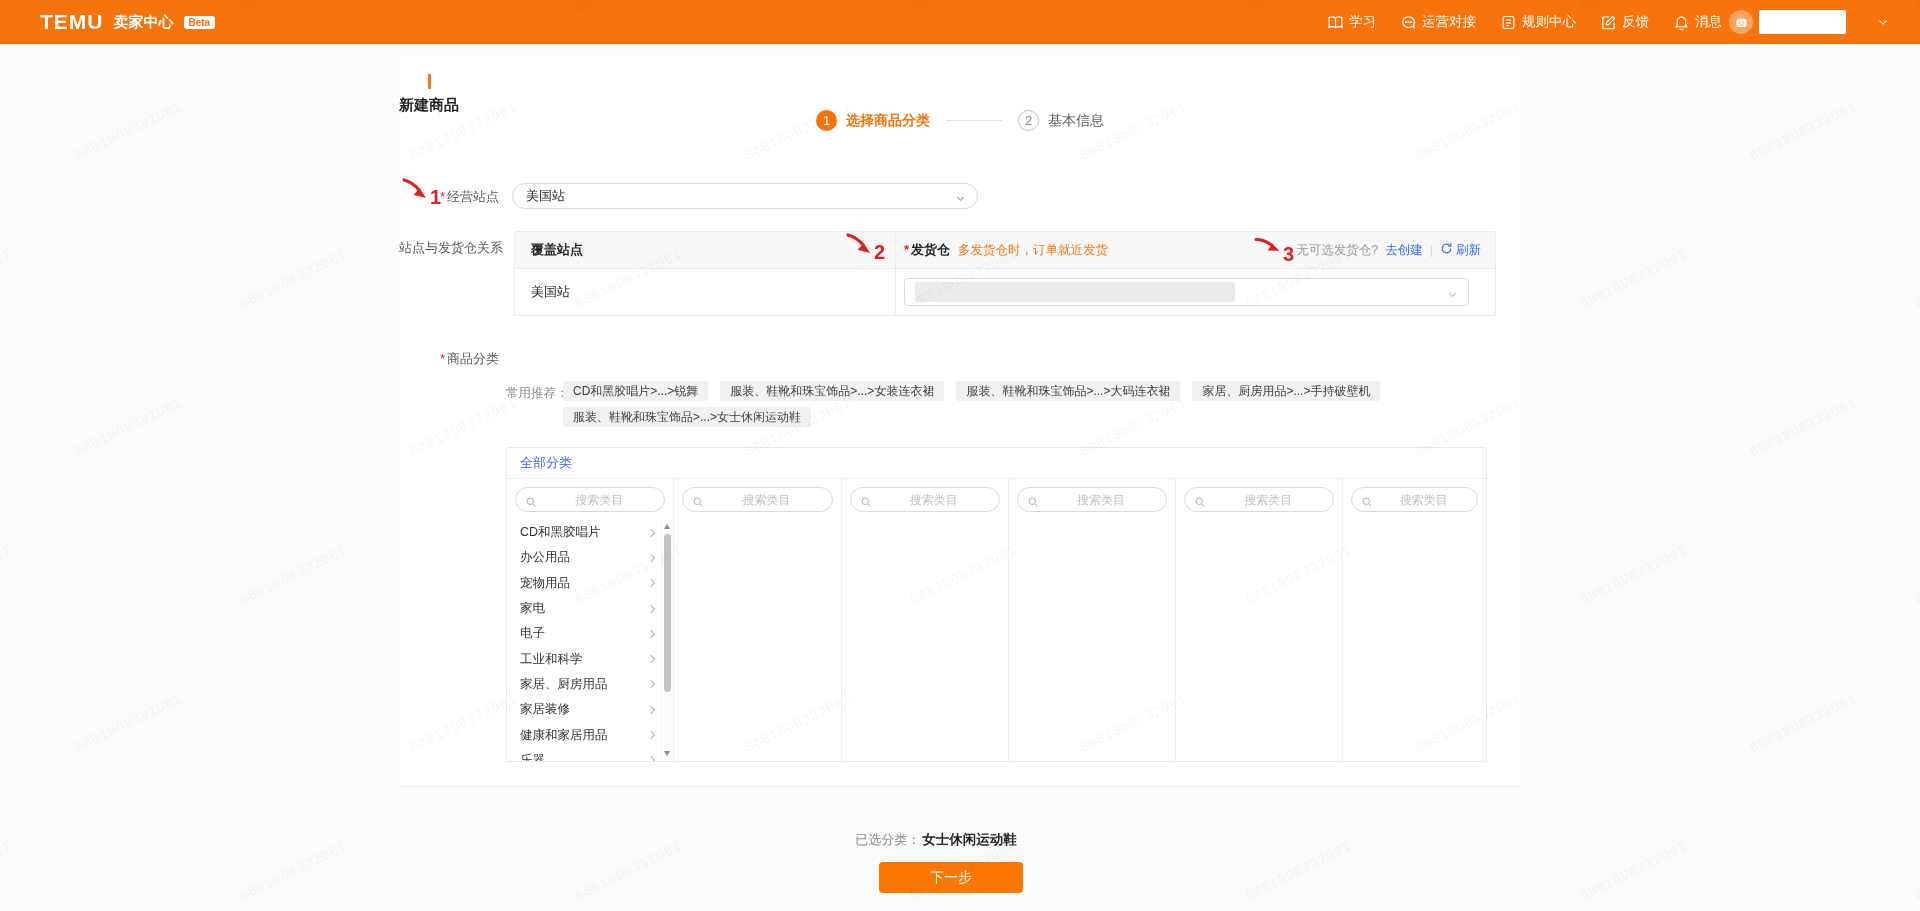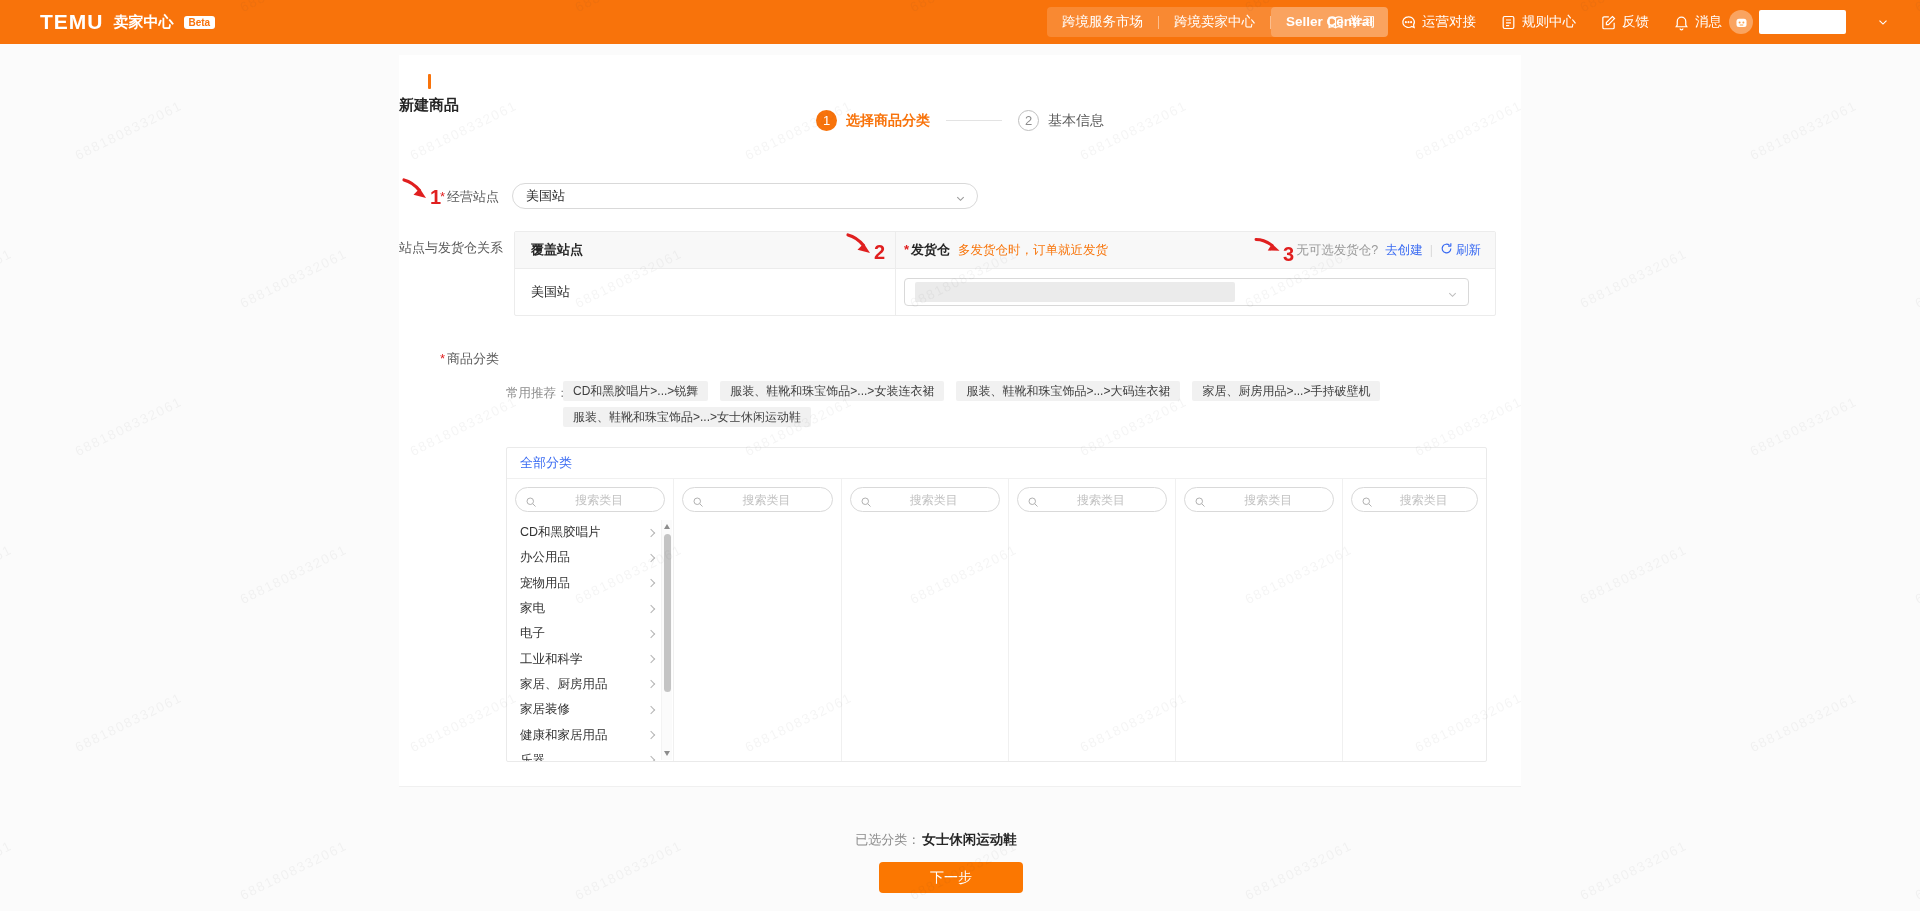--- a/index.html
+++ b/index.html
@@ -111,27 +111,20 @@
 
 <div class="screen">
 
   <header class="topbar">
     <div class="logo-group">
       <span class="logo-text">TEMU</span>
       <span class="logo-cn">卖家中心</span>
       <span class="beta">Beta</span>
     </div>
 
-    <nav class="nav-pill">
-      <span class="nav-item">跨境服务市场</span>
-      <span class="nav-sep"></span>
-      <span class="nav-item">跨境卖家中心</span>
-      <span class="nav-sep"></span>
-      <span class="nav-item active">Seller Central</span>
-    </nav>
 
     <div class="header-menu">
       <span class="menu-item">
         <span>
             <svg width="17" height="17" viewBox="0 0 24 24" fill="none" stroke="#fff" stroke-width="1.7">
               <path d="M12 5.5C9.5 3.8 5.5 3.8 3 5v14c2.5-1.2 6.5-1.2 9 .5 2.5-1.7 6.5-1.7 9-.5V5c-2.5-1.2-6.5-1.2-9 .5z"></path>
               <path d="M12 5.5v14"></path>
             </svg>
           </span>
         <span>学习</span>

